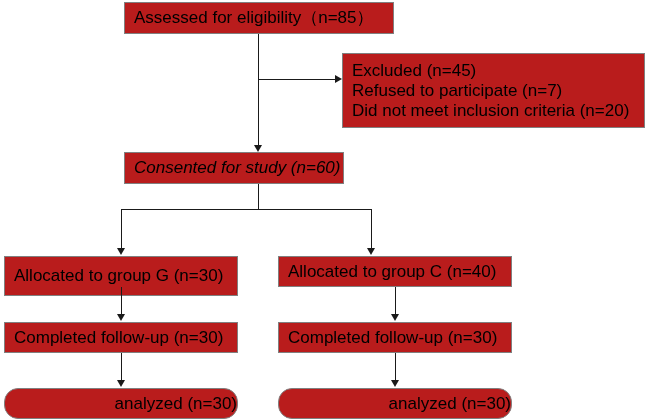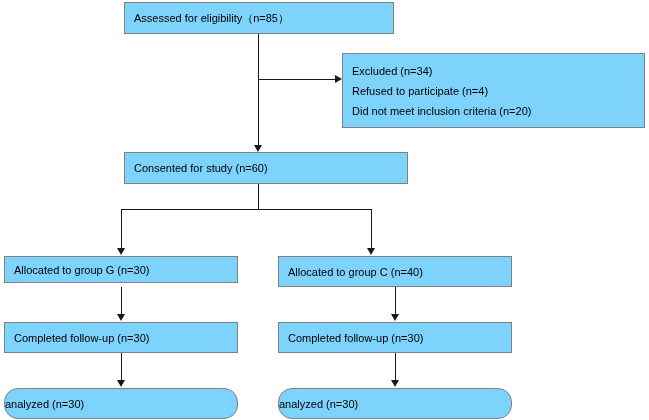--- a/index.html
+++ b/index.html
@@ -15,35 +15,35 @@
     position: relative;
     width: 649px;
     height: 420px;
     background: #ffffff;
     overflow: hidden;
   }
   .node {
     position: absolute;
     box-sizing: border-box;
     border: 1px solid #808080;
-    background: #7dd3fc;
-    font-size: 11px;
+    background: #b91c1c;
+    font-size: 17px;
     line-height: 20px;
     color: #000000;
     display: flex;
     flex-direction: column;
     justify-content: center;
   }
   .node.align-left {
     align-items: flex-start;
     padding-left: 9px;
     padding-right: 6px;
   }
   .node.align-center {
-    align-items: flex-start;
+    align-items: flex-end;
     border-radius: 14px;
   }
   .node .line {
     white-space: nowrap;
   }
   
   .conn-v {
     position: absolute;
     width: 1px;
     background: #1a1a1a;
@@ -79,37 +79,37 @@
     <span class="line">Assessed for eligibility（n=85）</span>
   </div>
 
   <div class="conn-v" style="left:258px; top:34px; height:111px;"></div>
   <div class="arrow-down" style="left:254px; top:145px;"></div>
 
   <div class="conn-h" style="left:258px; top:79px; width:79px;"></div>
   <div class="arrow-right" style="left:335px; top:75px;"></div>
 
   <div class="node align-left" style="left:342px; top:53px; width:303px; height:75px;">
-    <span class="line">Excluded (n=34)</span>
-    <span class="line">Refused to participate (n=4)</span>
+    <span class="line">Excluded (n=45)</span>
+    <span class="line">Refused to participate (n=7)</span>
     <span class="line">Did not meet inclusion criteria (n=20)</span>
   </div>
 
-  <div class="node align-left" style="left:124px; top:152px; width:284px; height:32px;">
+  <div class="node align-left" style="left:124px; top:152px; width:220px; height:32px;font-style:italic;">
     <span class="line">Consented for study (n=60)</span>
   </div>
 
   <div class="conn-v" style="left:258px; top:184px; height:25px;"></div>
   <div class="conn-h" style="left:121px; top:209px; width:251px;"></div>
   <div class="conn-v" style="left:121px; top:209px; height:39px;"></div>
   <div class="arrow-down" style="left:117px; top:248px;"></div>
   <div class="conn-v" style="left:371px; top:209px; height:39px;"></div>
   <div class="arrow-down" style="left:367px; top:248px;"></div>
 
-  <div class="node align-left" style="left:4px; top:256px; width:234px; height:27px;text-align:right;">
+  <div class="node align-left" style="left:4px; top:256px; width:234px; height:40px;text-align:right;">
     <span class="line">Allocated to group G (n=30)</span>
   </div>
 
   <div class="node align-left" style="left:278px; top:256px; width:234px; height:31px;">
     <span class="line">Allocated to group C (n=40)</span>
   </div>
 
   <div class="conn-v" style="left:121px; top:287px; height:27px;"></div>
   <div class="arrow-down" style="left:117px; top:314px;"></div>
   <div class="conn-v" style="left:395px; top:287px; height:27px;"></div>

